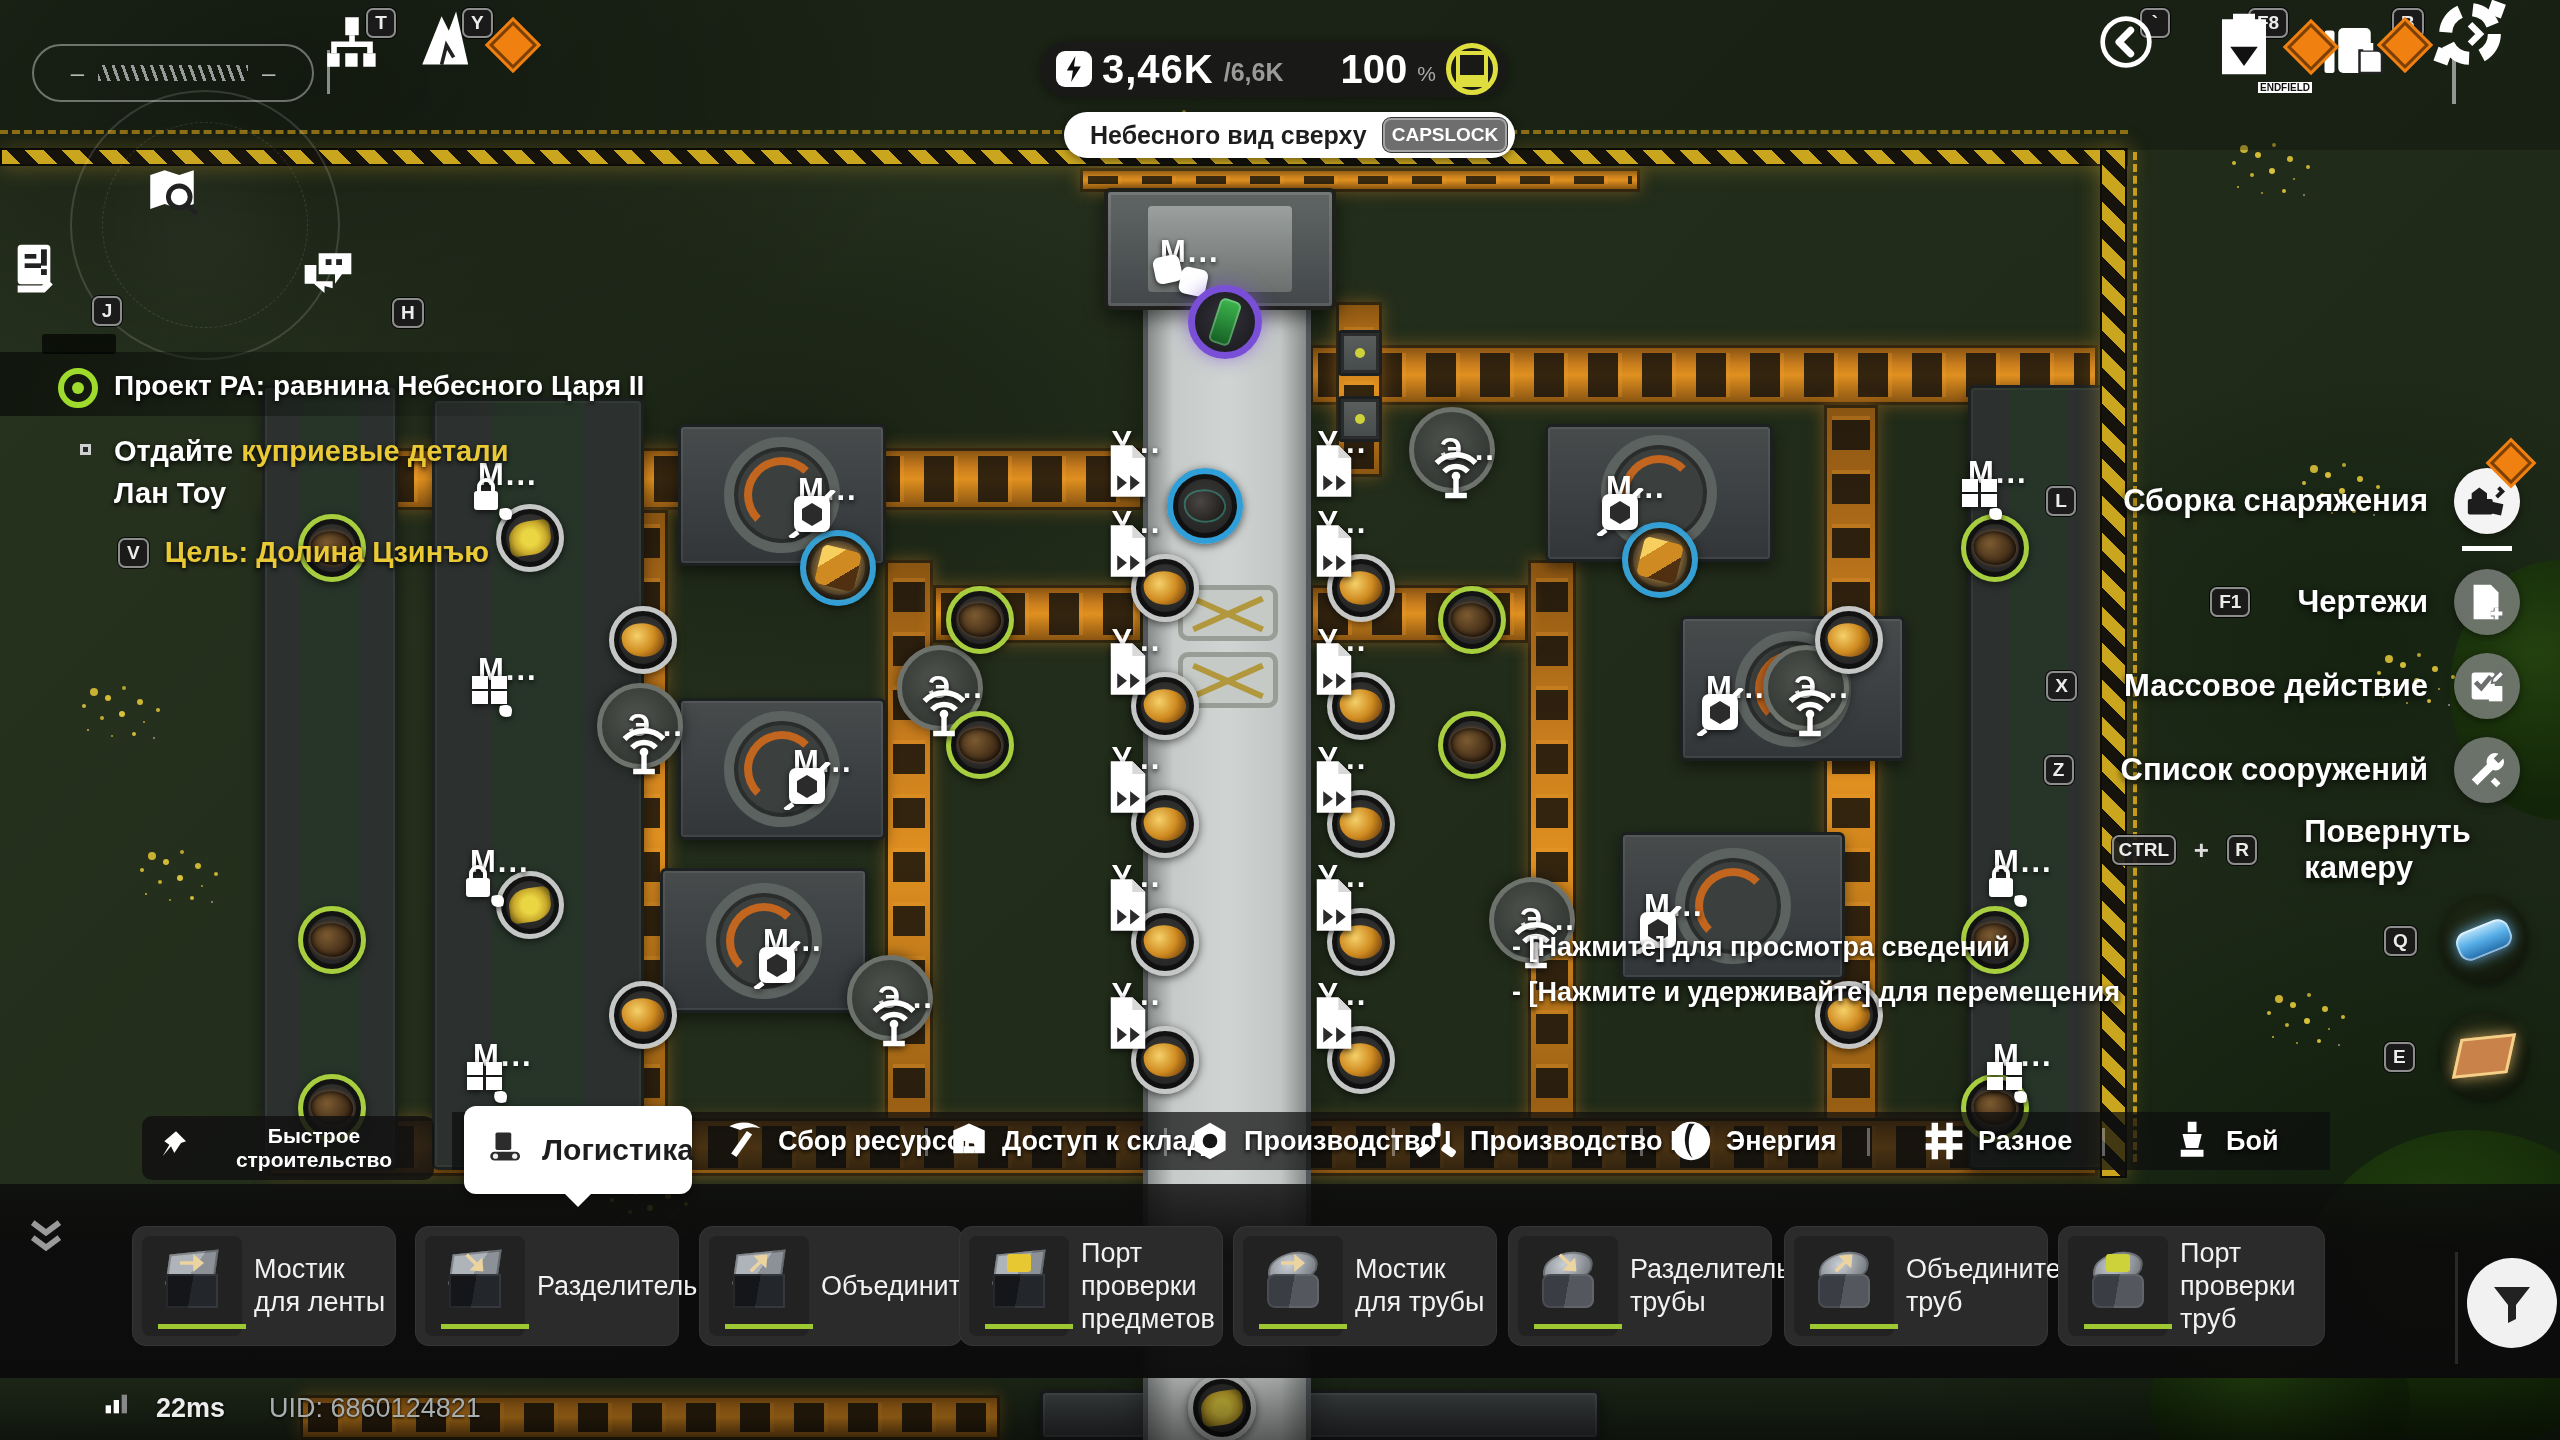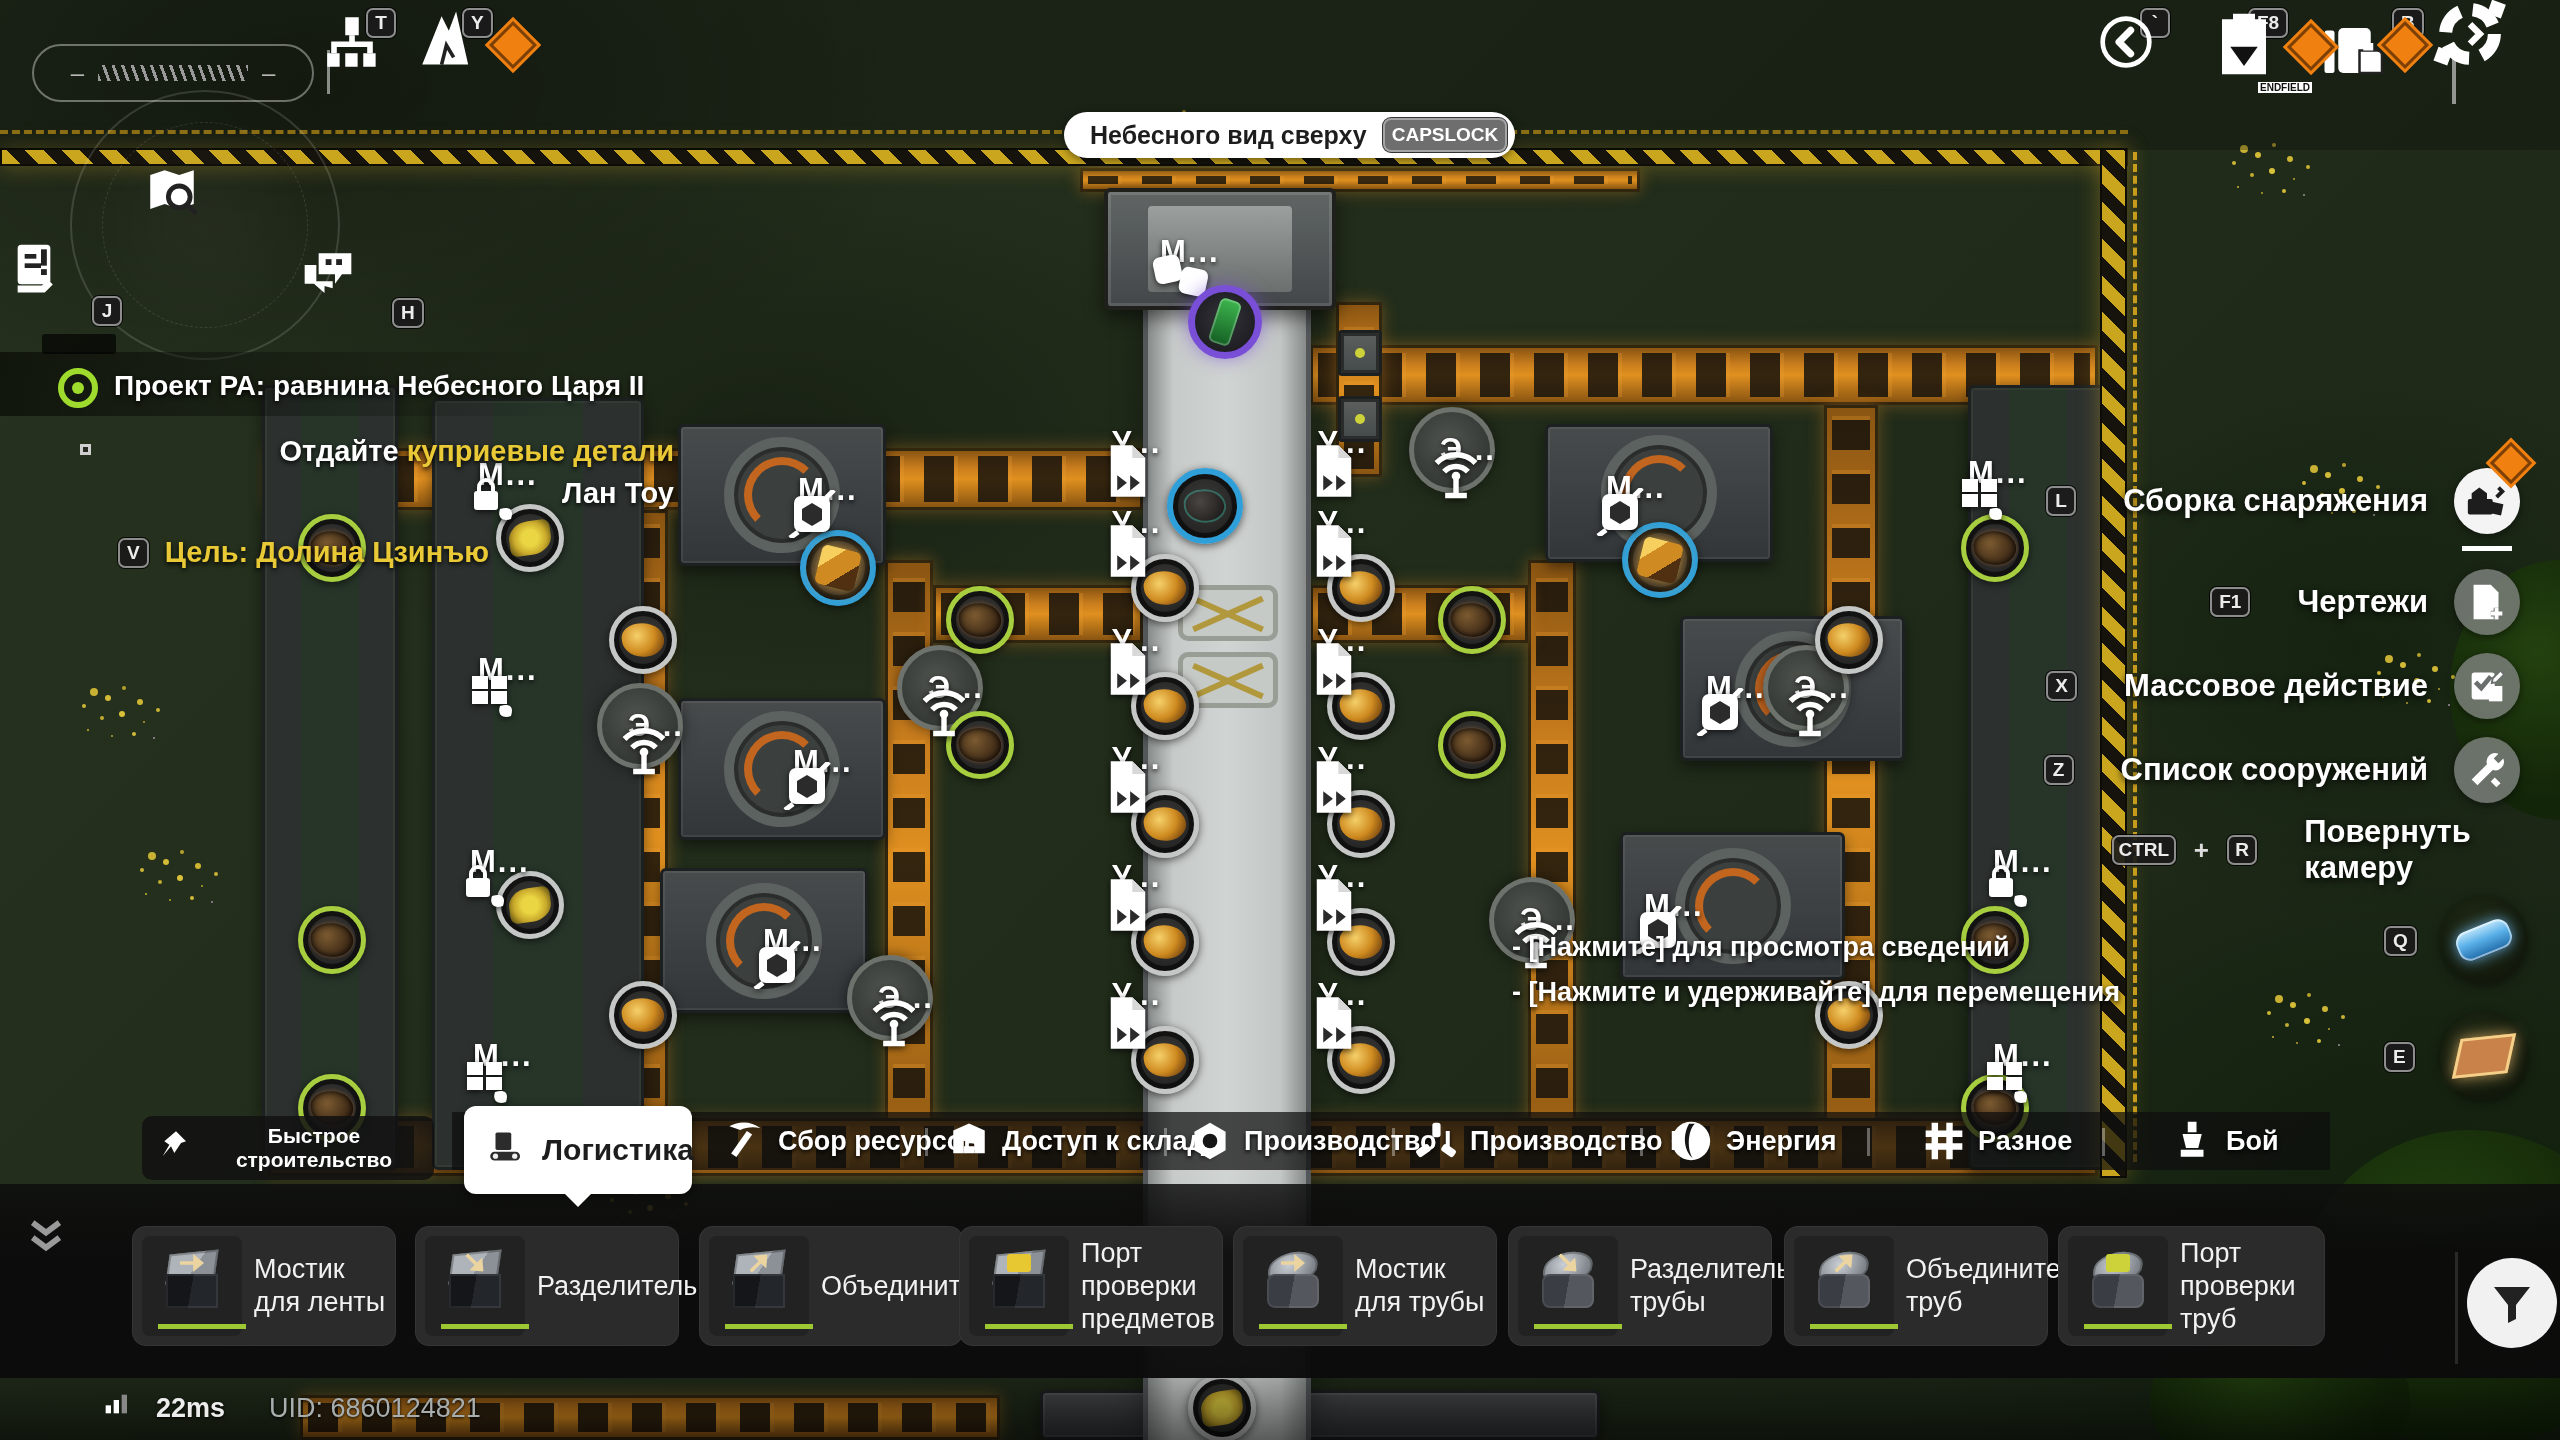--- a/index.html
+++ b/index.html
@@ -127,21 +127,21 @@
     border:2px solid rgba(255,255,255,0.14);z-index:10;
     background:radial-gradient(circle,rgba(255,255,255,0.03),transparent 70%);}
   .minimap::before{content:"";position:absolute;inset:30px;border-radius:50%;border:1px dashed rgba(255,255,255,0.12);}
   .mband{left:0;top:352px;width:680px;height:64px;z-index:10;
     background:linear-gradient(90deg,rgba(8,10,6,0.68),rgba(8,10,6,0) 88%);}
   .mring{left:58px;top:368px;width:40px;height:40px;border-radius:50%;border:6px solid #9edb2d;z-index:11;
     display:flex;align-items:center;justify-content:center;}
   .mring::after{content:"";width:12px;height:12px;border-radius:50%;background:#9edb2d;}
   .mtitle{left:114px;top:370px;font-size:28px;font-weight:bold;z-index:11;text-shadow:0 2px 5px #000;}
   .obullet{left:80px;top:444px;width:11px;height:11px;border:3px solid #cfcfcf;background:rgba(40,40,40,.6);z-index:11;}
-  .objective{left:114px;top:430px;width:560px;font-size:29px;font-weight:bold;line-height:42px;z-index:11;text-shadow:0 2px 5px #000;text-align:right;}
+  .objective{left:114px;top:430px;width:560px;font-size:29px;font-weight:bold;line-height:42px;z-index:11;text-shadow:0 2px 5px #000;}
   .objective .y{color:#e9c935;} .objective span{position:static;}
   .goalrow{left:118px;top:536px;z-index:11;display:flex;align-items:center;gap:16px;}
   .goalrow *{position:static;}
   .goal{font-size:29px;font-weight:bold;color:#e9c935;text-shadow:0 2px 5px #000;}
 
   
   .rrow{z-index:11;display:flex;align-items:center;gap:18px;transform:translateY(-50%);}
   .rrow *{position:static;}
   .rlabel{font-size:31px;font-weight:bold;text-shadow:0 2px 7px rgba(0,0,0,0.95);margin-left:29px;}
   .rcirc{width:66px;height:66px;border-radius:50%;display:flex;align-items:center;justify-content:center;
@@ -706,20 +706,28 @@
     </span>
   <span class="k" style="left:462px;top:8px;">Y</span>
   <span class="ic" style="left:444px;top:38px;">
       <svg width="58" height="60" viewBox="0 0 48 48" fill="none">
         <path d="M6 46 L22 6 L28 18 L34 2 L44 46 Z" fill="#fff"></path>
         <path d="M22 46 L26 30 L32 40" stroke="#222" stroke-width="3"></path>
       </svg>
     </span>
   <span class="diamond" style="left:496px;top:28px;"></span>
 
+  <div class="power">
+    <span class="bolt"></span>
+    <span class="p-cur">3,46K</span>
+    <span class="p-max">/6,6K</span>
+    <span class="p-pct">100</span>
+    <span class="p-unit">%</span>
+    <span class="batt"></span>
+  </div>
   <div class="topview">
     <span class="t">Небесного вид сверху</span>
     <span class="k light">CAPSLOCK</span>
   </div>
 
   <span class="k" style="left:2140px;top:8px;">`</span>
   <span class="ic" style="left:2126px;top:42px;">
       <svg width="56" height="56" viewBox="0 0 48 48" fill="none">
         <circle cx="24" cy="24" r="20" stroke="#fff" stroke-width="4"></circle>
         <path d="M28 14 L18 24 L28 34" stroke="#fff" stroke-width="6" stroke-linecap="round" stroke-linejoin="round"></path>

